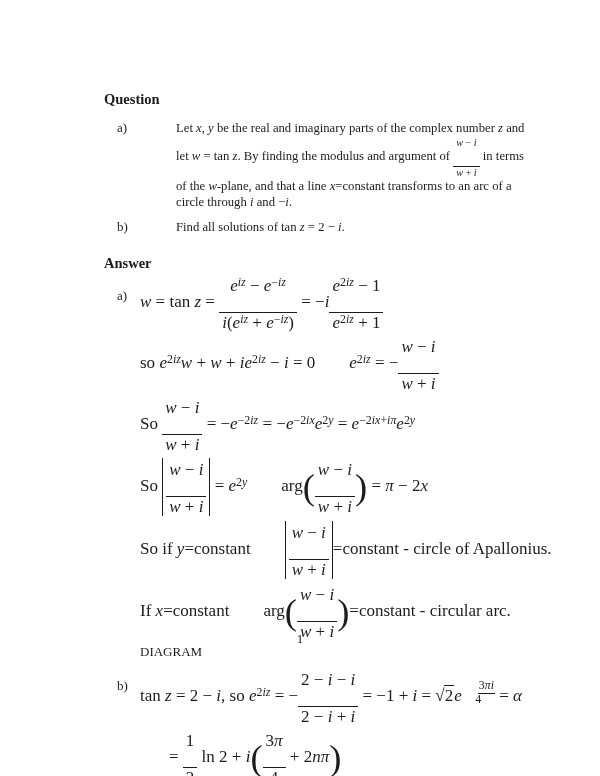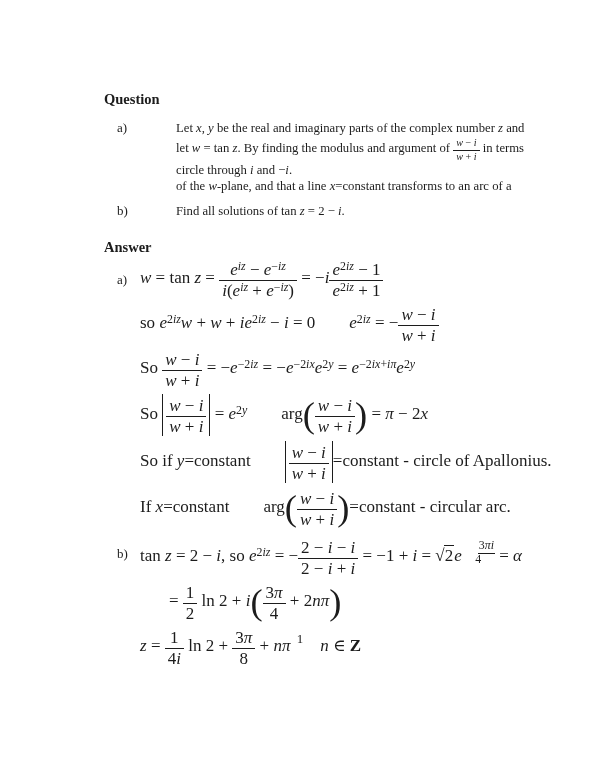--- a/index.html
+++ b/index.html
@@ -13,21 +13,21 @@
   #ans-a .ilabel{padding-top:13px;}
   #ans-b .ilabel{padding-top:9px;}
   .ibody{flex:1;min-width:0;}
   .tline{font-size:12.7px;line-height:16px;white-space:nowrap;margin-left:36px;}
   .mline{font-size:17px;line-height:1.15;white-space:nowrap;margin-bottom:5px;}
   .mline:last-child{margin-bottom:0;}
   .rm{font-style:normal;}
   .it{font-style:italic;}
   .sup{font-size:0.70em;display:inline-block;position:relative;top:-0.45em;line-height:1;}
   .frac{display:inline-block;vertical-align:middle;text-align:center;line-height:1.0;}
-  .frac .num{display:block;border-bottom:1px solid #1c1c1c;padding:2px 3px 2px;}
+  .frac .num{display:block;border-bottom:1px solid #1c1c1c;padding:2px 3px 18px;}
   .frac .den{display:block;padding:1px 3px 0;}
   .frac.small{font-size:0.8em;}
   .sup .frac{vertical-align:middle;}
   .sup .frac .num{padding:0 1px 1px;margin-left:16px;}
   .sup .frac .den{padding:0 1px 0;}
   .abs{display:inline-block;vertical-align:middle;border-left:1px solid #1c1c1c;
        border-right:1px solid #1c1c1c;padding:1px 3px;}
   .pargrp{display:inline-block;vertical-align:middle;white-space:nowrap;}
   .bigp{font-size:215%;line-height:0;vertical-align:middle;}
   .sqrt{display:inline-block;white-space:nowrap;}
@@ -43,22 +43,22 @@
 <div class="page">
   <div class="doc">
 
     <div class="heading">Question</div>
 
     <div class="item" id="q-a">
       <span class="ilabel">a)</span>
       <div class="ibody">
         <div class="tline"><span class="rm">Let </span><span class="it">x</span><span class="rm">, </span><span class="it">y</span><span class="rm"> be the real and imaginary parts of the complex number </span><span class="it">z</span><span class="rm"> and</span></div>
         <div class="tline"><span class="rm">let </span><span class="it">w</span><span class="rm"> = tan </span><span class="it">z</span><span class="rm">. By finding the modulus and argument of </span><span class="frac small"><span class="num"><span class="it">w</span><span class="rm"> − </span><span class="it">i</span></span><span class="den"><span class="it">w</span><span class="rm"> + </span><span class="it">i</span></span></span><span class="rm"> in terms</span></div>
+        <div class="tline"><span class="rm">of the </span><span class="it">w</span><span class="rm">-plane, and that a line </span><span class="it">x</span><span class="rm">=constant transforms to an arc of a</span></div>
         <div class="tline"><span class="rm">circle through </span><span class="it">i</span><span class="rm"> and −</span><span class="it">i</span><span class="rm">.</span></div>
-        <div class="tline"><span class="rm">of the </span><span class="it">w</span><span class="rm">-plane, and that a line </span><span class="it">x</span><span class="rm">=constant transforms to an arc of a</span></div>
       </div>
     </div>
 
     <div class="item" id="q-b">
       <span class="ilabel">b)</span>
       <div class="ibody">
         <div class="tline"><span class="rm">Find all solutions of tan </span><span class="it">z</span><span class="rm"> = 2 − </span><span class="it">i</span><span class="rm">.</span></div>
       </div>
     </div>
 
@@ -66,20 +66,21 @@
 
     <div class="item" id="ans-a">
       <span class="ilabel">a)</span>
       <div class="ibody">
         <div class="mline"><span class="it">w</span><span class="rm"> = tan </span><span class="it">z</span><span class="rm"> = </span><span class="frac"><span class="num"><span class="it">e</span><span class="sup"><span class="it">iz</span></span><span class="rm"> − </span><span class="it">e</span><span class="sup"><span class="rm">−</span><span class="it">iz</span></span></span><span class="den"><span class="it">i</span><span class="rm">(</span><span class="it">e</span><span class="sup"><span class="it">iz</span></span><span class="rm"> + </span><span class="it">e</span><span class="sup"><span class="rm">−</span><span class="it">iz</span></span><span class="rm">)</span></span></span><span class="rm"> = −</span><span class="it">i</span><span class="frac"><span class="num"><span class="it">e</span><span class="sup"><span class="rm">2</span><span class="it">iz</span></span><span class="rm"> − 1</span></span><span class="den"><span class="it">e</span><span class="sup"><span class="rm">2</span><span class="it">iz</span></span><span class="rm"> + 1</span></span></span></div>
         <div class="mline"><span class="rm">so </span><span class="it">e</span><span class="sup"><span class="rm">2</span><span class="it">iz</span></span><span class="it">w</span><span class="rm"> + </span><span class="it">w</span><span class="rm"> + </span><span class="it">ie</span><span class="sup"><span class="rm">2</span><span class="it">iz</span></span><span class="rm"> − </span><span class="it">i</span><span class="rm"> = 0&nbsp;&nbsp;&nbsp;&nbsp;&nbsp;&nbsp;&nbsp;&nbsp;</span><span class="it">e</span><span class="sup"><span class="rm">2</span><span class="it">iz</span></span><span class="rm"> = −</span><span class="frac"><span class="num"><span class="it">w</span><span class="rm"> − </span><span class="it">i</span></span><span class="den"><span class="it">w</span><span class="rm"> + </span><span class="it">i</span></span></span></div>
         <div class="mline"><span class="rm">So </span><span class="frac"><span class="num"><span class="it">w</span><span class="rm"> − </span><span class="it">i</span></span><span class="den"><span class="it">w</span><span class="rm"> + </span><span class="it">i</span></span></span><span class="rm"> = −</span><span class="it">e</span><span class="sup"><span class="rm">−2</span><span class="it">iz</span></span><span class="rm"> = −</span><span class="it">e</span><span class="sup"><span class="rm">−2</span><span class="it">ix</span></span><span class="it">e</span><span class="sup"><span class="rm">2</span><span class="it">y</span></span><span class="rm"> = </span><span class="it">e</span><span class="sup"><span class="rm">−2</span><span class="it">ix</span><span class="rm">+</span><span class="it">iπ</span></span><span class="it">e</span><span class="sup"><span class="rm">2</span><span class="it">y</span></span></div>
         <div class="mline"><span class="rm">So </span><span class="abs"><span class="frac"><span class="num"><span class="it">w</span><span class="rm"> − </span><span class="it">i</span></span><span class="den"><span class="it">w</span><span class="rm"> + </span><span class="it">i</span></span></span></span><span class="rm"> = </span><span class="it">e</span><span class="sup"><span class="rm">2</span><span class="it">y</span></span><span class="rm">&nbsp;&nbsp;&nbsp;&nbsp;&nbsp;&nbsp;&nbsp;&nbsp;</span><span class="rm">arg</span><span class="pargrp"><span class="bigp">(</span><span class="frac"><span class="num"><span class="it">w</span><span class="rm"> − </span><span class="it">i</span></span><span class="den"><span class="it">w</span><span class="rm"> + </span><span class="it">i</span></span></span><span class="bigp">)</span></span><span class="rm"> = </span><span class="it">π</span><span class="rm"> − 2</span><span class="it">x</span></div>
         <div class="mline"><span class="rm">So if </span><span class="it">y</span><span class="rm">=constant&nbsp;&nbsp;&nbsp;&nbsp;&nbsp;&nbsp;&nbsp;&nbsp;</span><span class="abs"><span class="frac"><span class="num"><span class="it">w</span><span class="rm"> − </span><span class="it">i</span></span><span class="den"><span class="it">w</span><span class="rm"> + </span><span class="it">i</span></span></span></span><span class="rm">=constant - circle of Apallonius.</span></div>
         <div class="mline"><span class="rm">If </span><span class="it">x</span><span class="rm">=constant&nbsp;&nbsp;&nbsp;&nbsp;&nbsp;&nbsp;&nbsp;&nbsp;</span><span class="rm">arg</span><span class="pargrp"><span class="bigp">(</span><span class="frac"><span class="num"><span class="it">w</span><span class="rm"> − </span><span class="it">i</span></span><span class="den"><span class="it">w</span><span class="rm"> + </span><span class="it">i</span></span></span><span class="bigp">)</span></span><span class="rm">=constant - circular arc.</span></div>
+        <div class="mline diagram-line"><span class="rm">DIAGRAM</span></div>
       </div>
     </div>
 
     <div class="item" id="ans-b">
       <span class="ilabel">b)</span>
       <div class="ibody">
         <div class="mline"><span class="rm">tan </span><span class="it">z</span><span class="rm"> = 2 − </span><span class="it">i</span><span class="rm">, so </span><span class="it">e</span><span class="sup"><span class="rm">2</span><span class="it">iz</span></span><span class="rm"> = −</span><span class="frac"><span class="num"><span class="rm">2 − </span><span class="it">i</span><span class="rm"> − </span><span class="it">i</span></span><span class="den"><span class="rm">2 − </span><span class="it">i</span><span class="rm"> + </span><span class="it">i</span></span></span><span class="rm"> = −1 + </span><span class="it">i</span><span class="rm"> = </span><span class="sqrt"><span class="rad">√</span><span class="sarg"><span class="rm">2</span></span></span><span class="it">e</span><span class="sup"><span class="frac"><span class="num"><span class="rm">3</span><span class="it">πi</span></span><span class="den"><span class="rm">4</span></span></span></span><span class="rm"> = </span><span class="it">α</span></div>
         <div class="mline indent"><span class="rm">= </span><span class="frac"><span class="num"><span class="rm">1</span></span><span class="den"><span class="rm">2</span></span></span><span class="rm"> ln 2 + </span><span class="it">i</span><span class="pargrp"><span class="bigp">(</span><span class="frac"><span class="num"><span class="rm">3</span><span class="it">π</span></span><span class="den"><span class="rm">4</span></span></span><span class="rm"> + 2</span><span class="it">nπ</span><span class="bigp">)</span></span></div>
         <div class="mline"><span class="it">z</span><span class="rm"> = </span><span class="frac"><span class="num"><span class="rm">1</span></span><span class="den"><span class="rm">4</span><span class="it">i</span></span></span><span class="rm"> ln 2 + </span><span class="frac"><span class="num"><span class="rm">3</span><span class="it">π</span></span><span class="den"><span class="rm">8</span></span></span><span class="rm"> + </span><span class="it">nπ</span><span class="rm">&nbsp;&nbsp;&nbsp;&nbsp;&nbsp;&nbsp;&nbsp;</span><span class="it">n</span><span class="rm"> ∈ </span><b>Z</b></div>
       </div>

